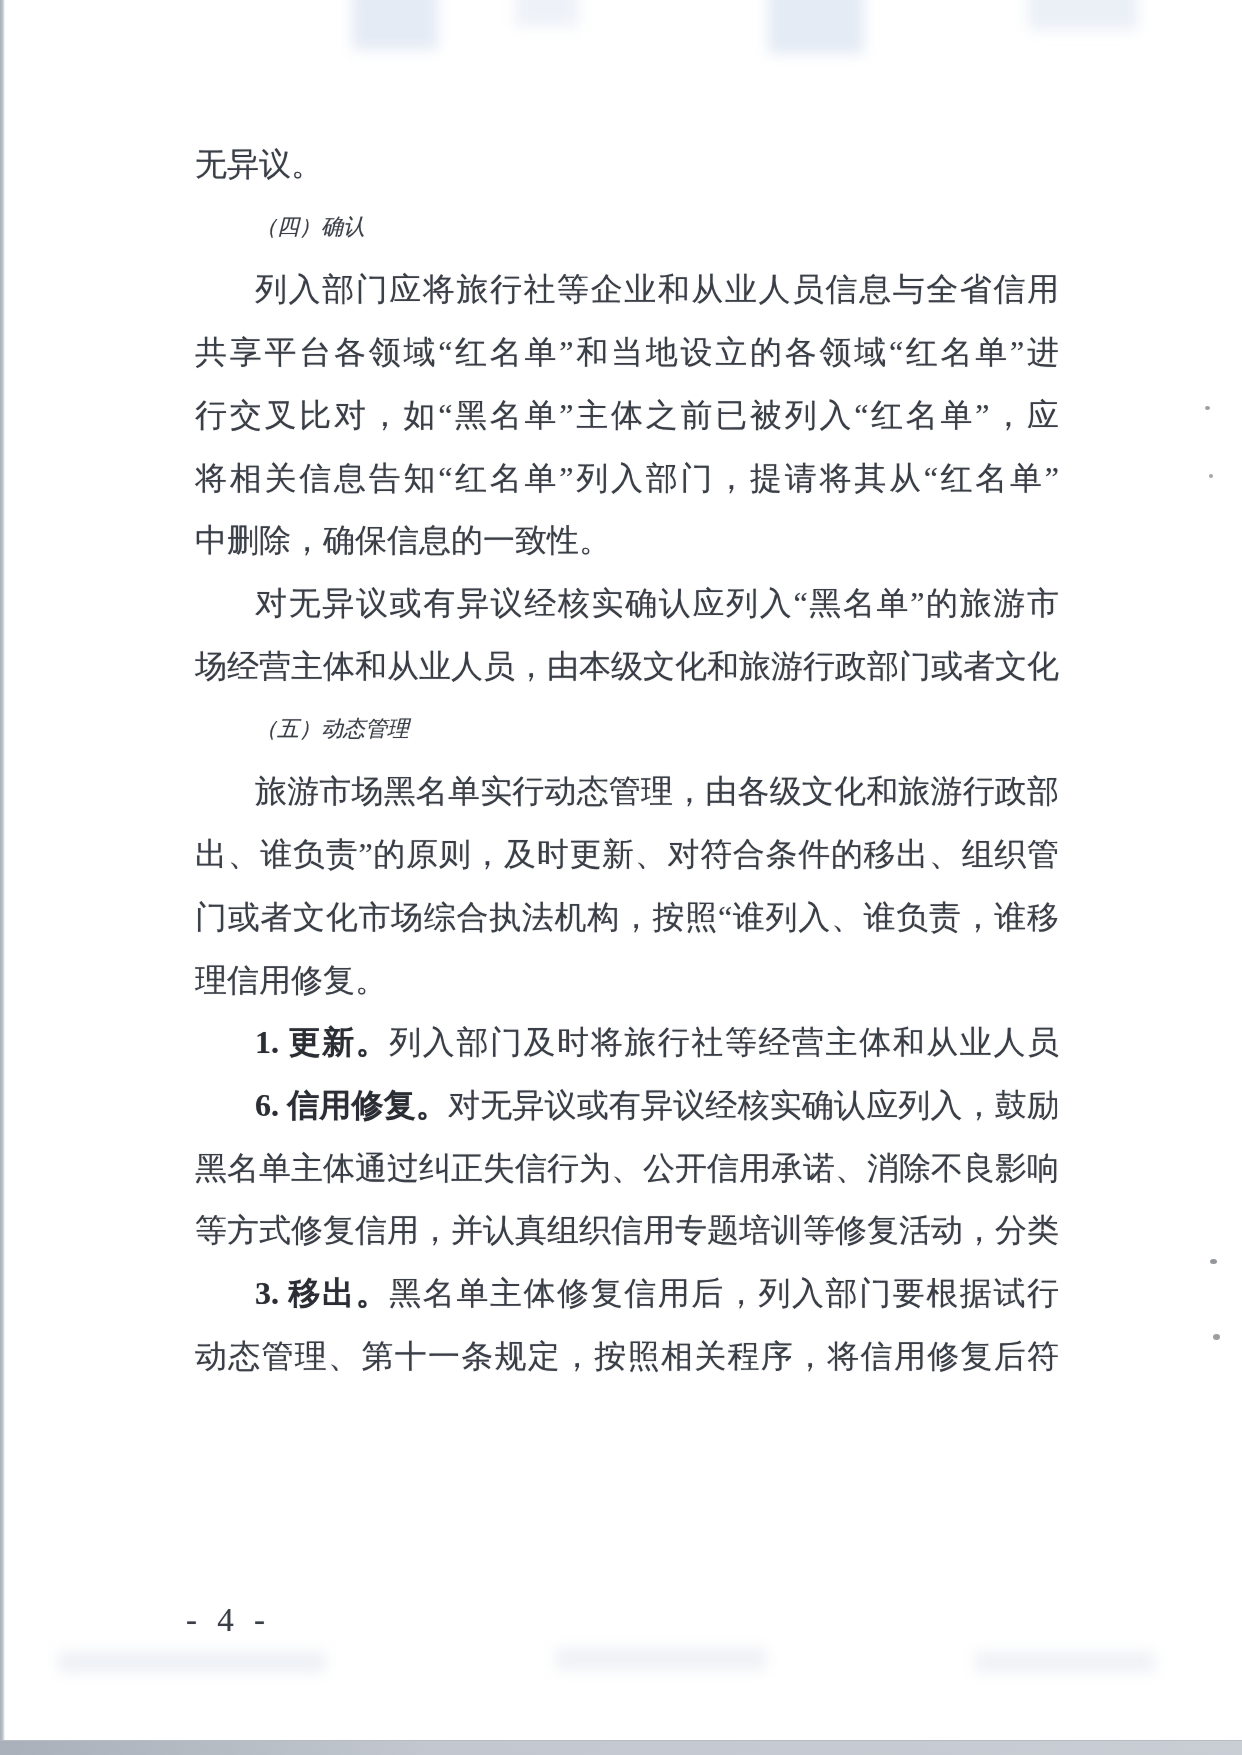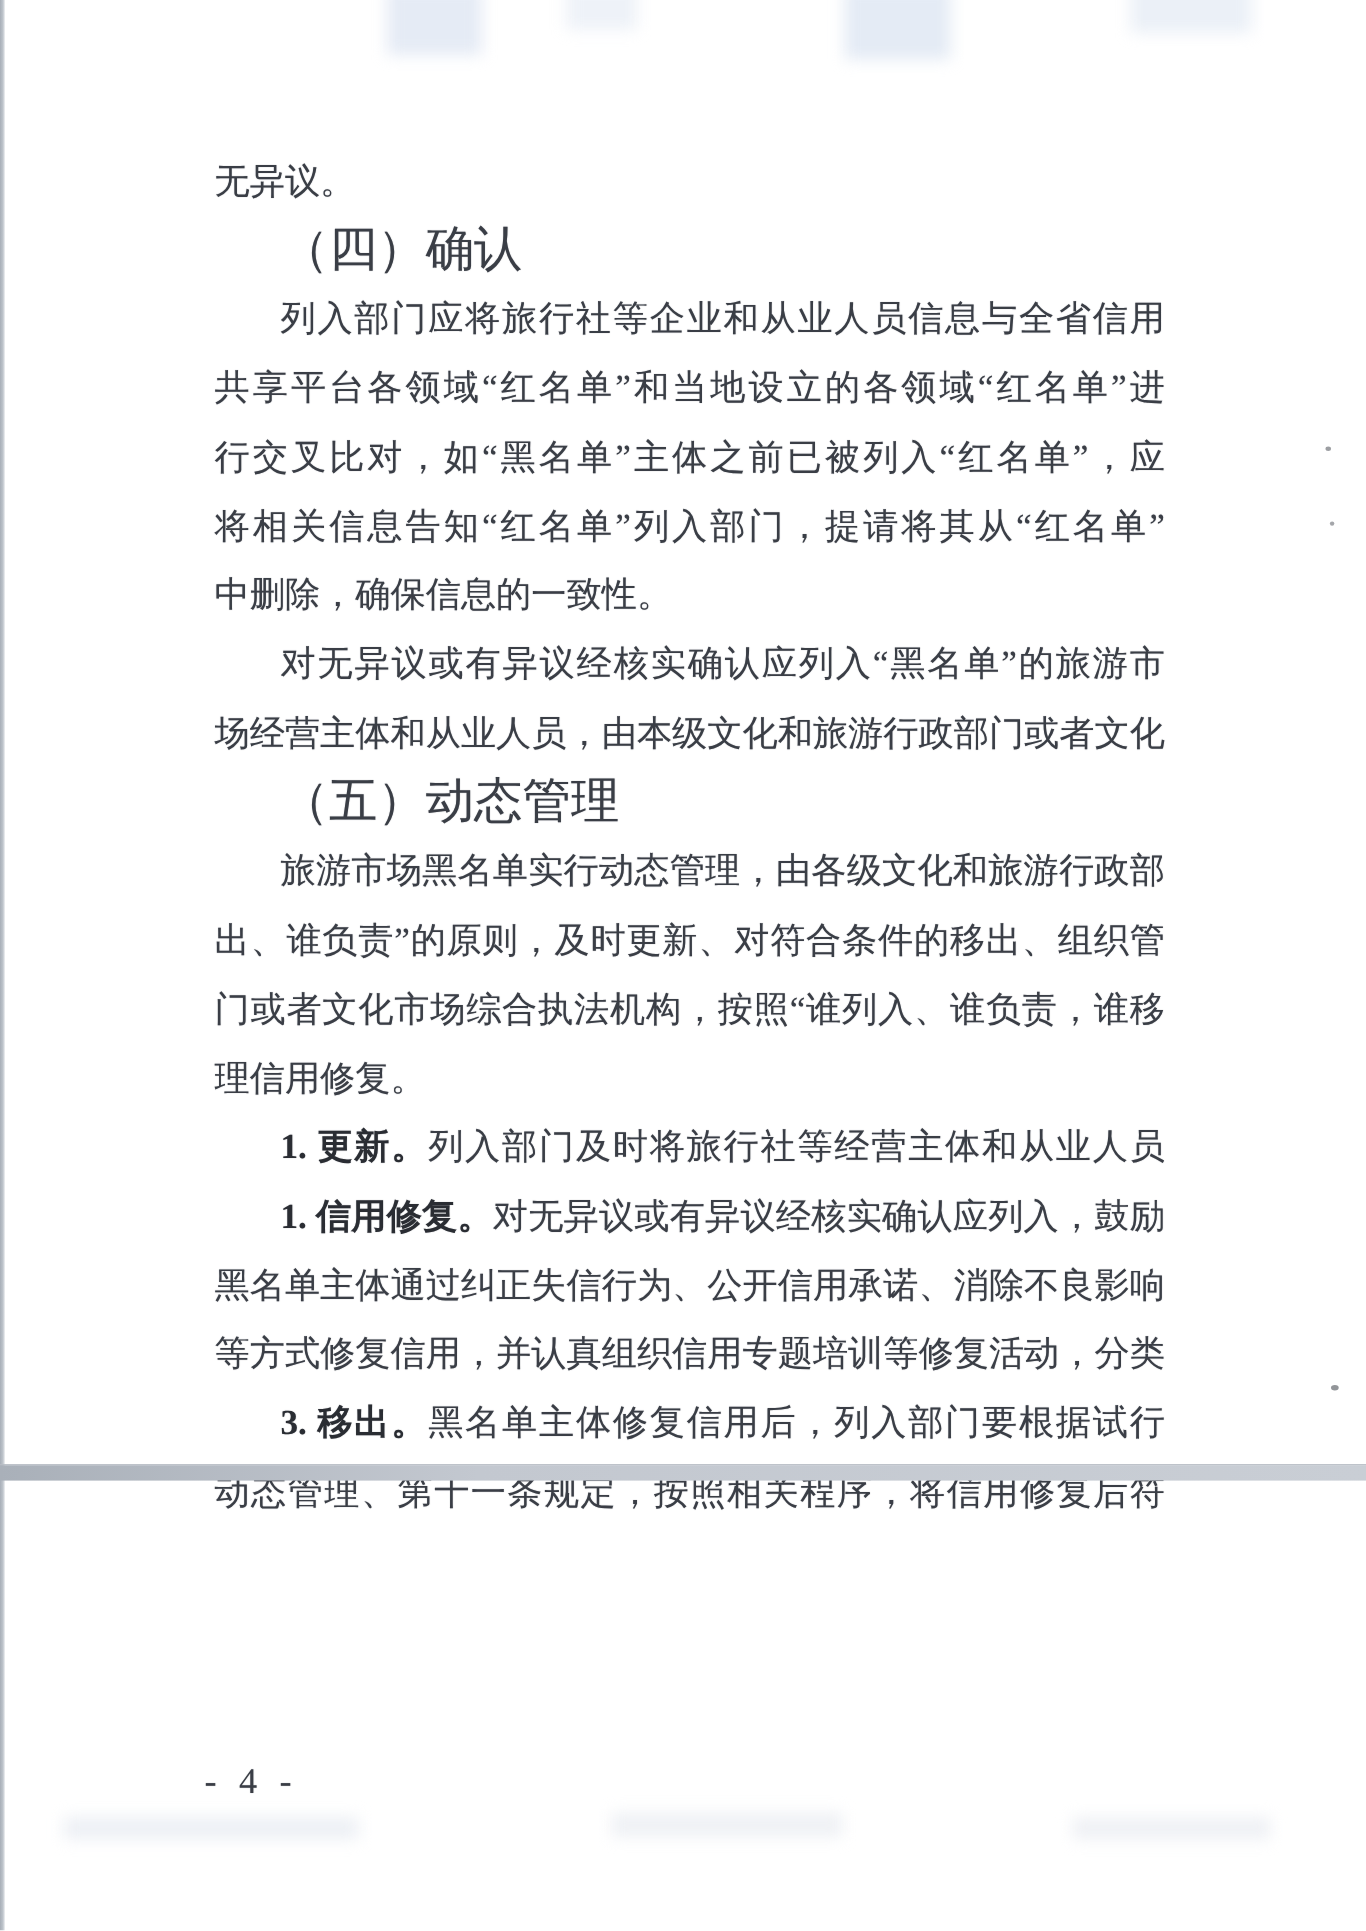--- a/index.html
+++ b/index.html
@@ -10,21 +10,21 @@
   }
   html,body{margin:0;padding:0;}
   body{
     width:1242px;height:1755px;
     background:#ffffff;
     font-family:"Liberation Serif","DejaVu Serif",serif;
     overflow:hidden;
   }
   .page{
     position:relative;
-    width:1242px;height:1346px;
+    width:1242px;height:1755px;
     background:var(--paper);
   }
   
   .doc-body{
     position:absolute;
     left:195px;top:133px;
     width:864px;
     color:var(--ink);
   }
   .line{
@@ -35,21 +35,21 @@
     letter-spacing:0px;
     text-shadow:0 0 1px rgba(58,62,70,0.45);
   }
   .line.indent{padding-left:60px;}
   .line.fill{
     white-space:normal;
     text-align:justify;
     text-align-last:justify;
     text-justify:inter-character;
   }
-  .line.kaiti{font-size:44px;}
+  .line.kaiti{font-style:italic;font-size:22px;}
   .line .b{font-weight:bold;color:var(--ink-bold);}
   
   .page-number{
     position:absolute;
     left:186px;top:1602px;
     font-size:33px;
     color:var(--ink);
     letter-spacing:3px;
     word-spacing:6px;
     text-shadow:0 0 1px rgba(58,62,70,0.4);
@@ -110,21 +110,21 @@
       <div class="line fill"><span>将相关信息告知“红名单”列入部门，提请将其从“红名单”</span></div>
       <div class="line"><span>中删除，确保信息的一致性。</span></div>
       <div class="line indent fill"><span>对无异议或有异议经核实确认应列入“黑名单”的旅游市</span></div>
       <div class="line fill"><span>场经营主体和从业人员，由本级文化和旅游行政部门或者文化</span></div>
       <div class="line indent kaiti"><span>（五）动态管理</span></div>
       <div class="line indent fill"><span>旅游市场黑名单实行动态管理，由各级文化和旅游行政部</span></div>
       <div class="line fill"><span>出、谁负责”的原则，及时更新、对符合条件的移出、组织管</span></div>
       <div class="line fill"><span>门或者文化市场综合执法机构，按照“谁列入、谁负责，谁移</span></div>
       <div class="line"><span>理信用修复。</span></div>
       <div class="line indent fill"><span class="b">1. 更新。</span><span>列入部门及时将旅行社等经营主体和从业人员</span></div>
-      <div class="line indent fill"><span class="b">1. 信用修复。</span><span>对无异议或有异议经核实确认应列入，鼓励</span></div>
+      <div class="line indent fill"><span class="b">6. 信用修复。</span><span>对无异议或有异议经核实确认应列入，鼓励</span></div>
       <div class="line fill"><span>黑名单主体通过纠正失信行为、公开信用承诺、消除不良影响</span></div>
       <div class="line fill"><span>等方式修复信用，并认真组织信用专题培训等修复活动，分类</span></div>
       <div class="line indent fill"><span class="b">3. 移出。</span><span>黑名单主体修复信用后，列入部门要根据试行</span></div>
       <div class="line fill"><span>动态管理、第十一条规定，按照相关程序，将信用修复后符</span></div>
     </div>
 
   <div class="page-number">- 4 -</div>
 
   <div class="speck p1"></div>
   <div class="speck p2"></div>

